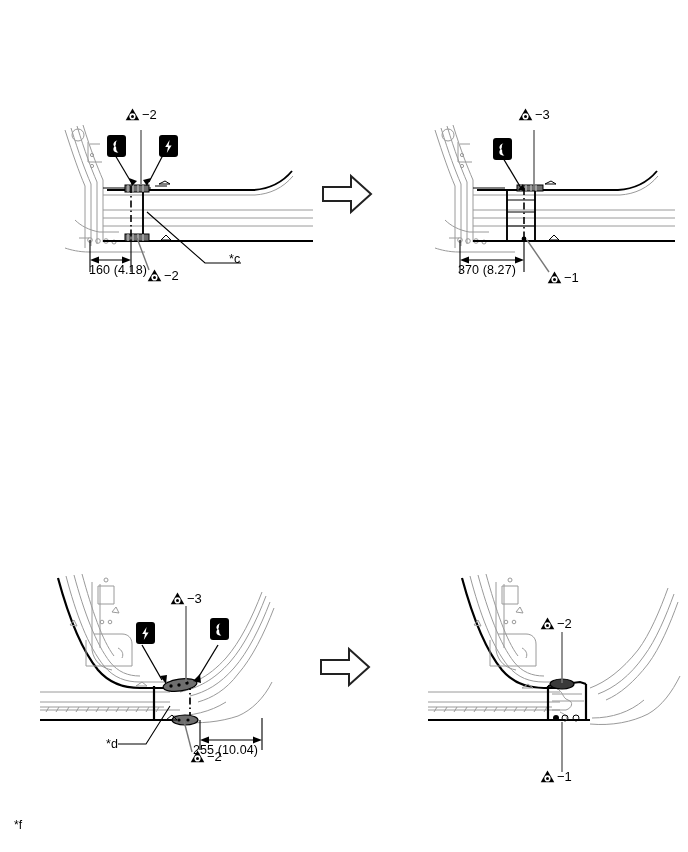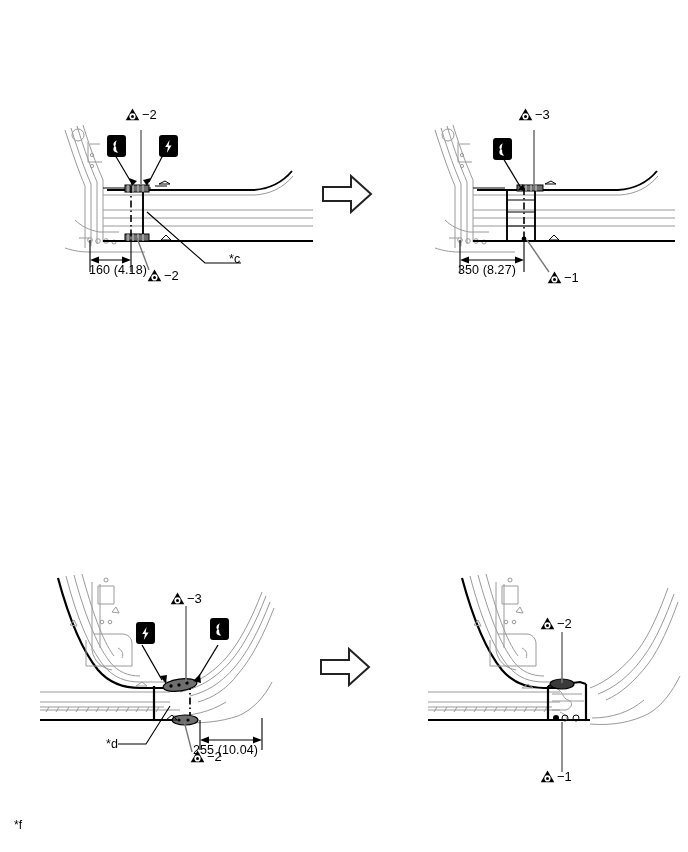--- a/index.html
+++ b/index.html
@@ -241,21 +241,21 @@
     <span>
       <svg class="tri" width="15" height="13" viewBox="0 0 15 13">
         <path d="M7.5 0.5 L14.3 12.3 L0.7 12.3 Z" fill="#000"></path>
         <circle cx="7.5" cy="8.4" r="3.1" fill="#fff"></circle>
         <circle cx="7.5" cy="8.4" r="1.5" fill="#000"></circle>
       </svg>
     </span>
     <span class="mnum">−1</span>
   </div>
 
-  <div class="lbl" style="left:33px;top:163px;">350 (8.27)</div>
+  <div class="lbl" style="left:33px;top:163px;">370 (8.27)</div>
 </div>
 
 <div class="panel" style="left:40px;top:570px;width:295px;height:230px;">
 
   <svg class="svgwrap" width="295" height="230" viewBox="0 0 295 230">
 
     <g fill="none" stroke="#000000" stroke-width="2.2">
       <path d="M18 8 C28 45 40 78 58 100 C70 114 84 118 100 118 L130 118"></path>
     </g>
     <g fill="none" stroke="#9a9a9a" stroke-width="1">

